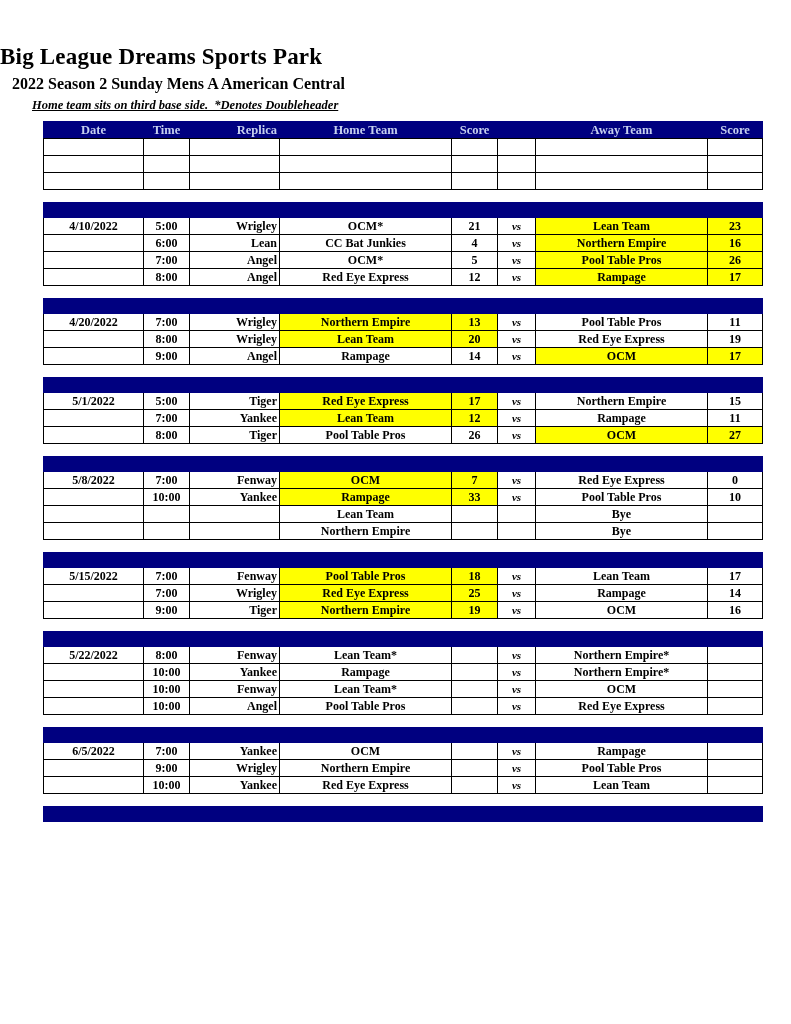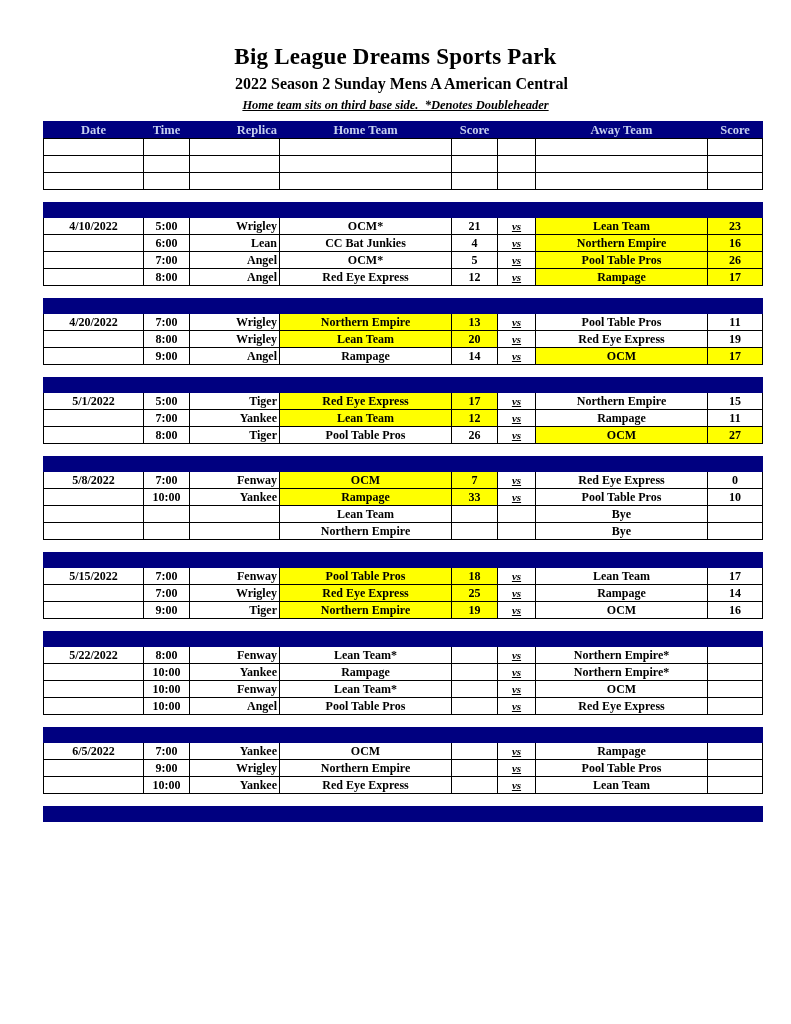--- a/index.html
+++ b/index.html
@@ -4,39 +4,40 @@
 <style>
   * { box-sizing: border-box; }
   html, body { margin: 0; padding: 0; background: #ffffff; }
   .page {
     width: 791px;
     height: 1024px;
     background: #ffffff;
     font-family: "Liberation Serif", serif;
     overflow: hidden;
   }
-  .doc-header { text-align: center; padding-top: 44px; }
+  .doc-header { text-align: left; padding-top: 44px; }
   .title {
     font-size: 23px;
     font-weight: 700;
     margin: 0;
     letter-spacing: 0.2px;
   }
   .subtitle {
     font-size: 16px;
     font-weight: 700;
     margin: 5px 0 0 0;
     padding-left: 12px;
   }
   .note {
     font-size: 12.5px;
     font-weight: 700;
     font-style: italic;
     text-decoration: underline;
     margin: 5px 0 0 0;
+    padding-left: 32px;
   }
   table.schedule {
     border-collapse: collapse;
     table-layout: fixed;
     width: 719px;
     margin: 8px 0 0 43px;
     border-radius: 7px;
   }
   th, td {
     border: 1px solid #000;
@@ -49,21 +50,21 @@
     white-space: nowrap;
     line-height: 16px;
   }
   th {
     background: var(--navy, #000080);
     color: var(--header-text, #C6D0EE);
     border-color: var(--navy, #000080);
     border-bottom-color: #000;
     font-size: 12.5px;
   }
-  td.vs { font-style: italic; font-size: 11px; text-decoration: underline; }
+  td.vs { font-style: italic; font-size: 11px; }
   td.hl { background: var(--hl, #FFFF00); }
   td.bar {
     background: var(--navy, #000080);
     border-color: var(--navy, #000080);
     height: 15px;
     padding: 0;
   }
   td.spacer {
     border: none;
     background: #fff;

